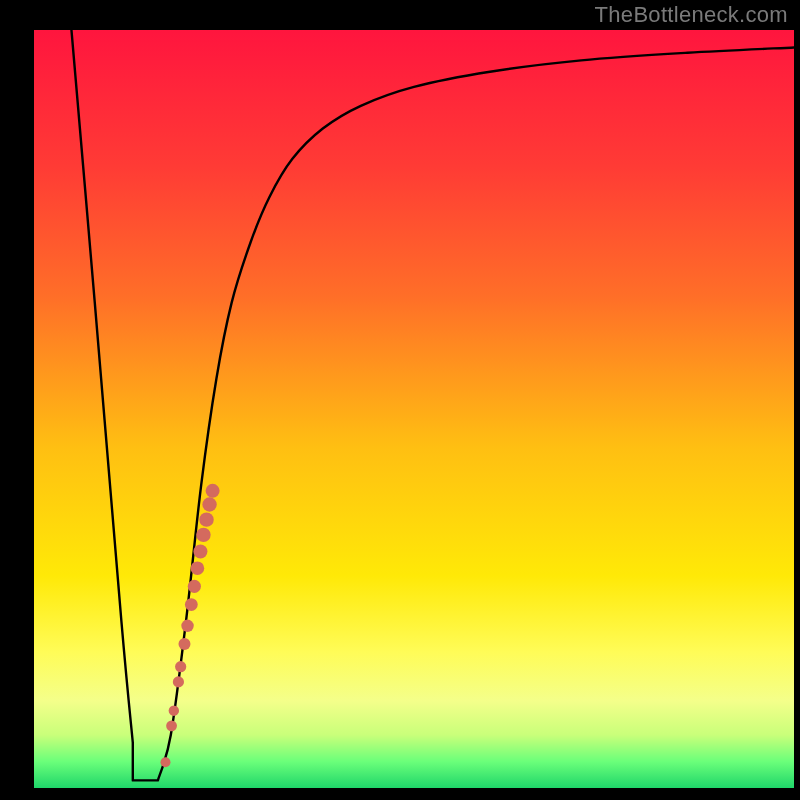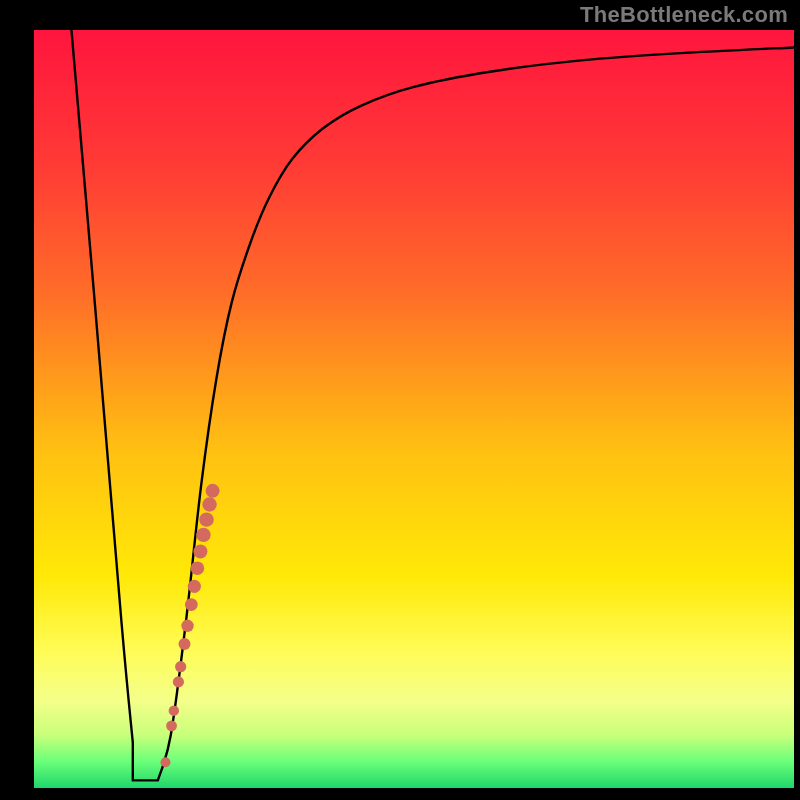--- a/index.html
+++ b/index.html
@@ -19,21 +19,21 @@
     position: absolute;
     top: 0;
     left: 0;
   }
   .watermark {
     position: absolute;
     top: 2px;
     right: 12px;
     font-family: Arial, Helvetica, sans-serif;
     font-size: 22px;
-    font-weight: 700;
+    font-weight: 400;
     color: #7a7a7a;
     letter-spacing: 0.3px;
     user-select: none;
   }
 </style>
 </head>
 <body>
 
 <div class="stage">
   <svg id="svg-root" width="800" height="800" viewBox="0 0 800 800">

